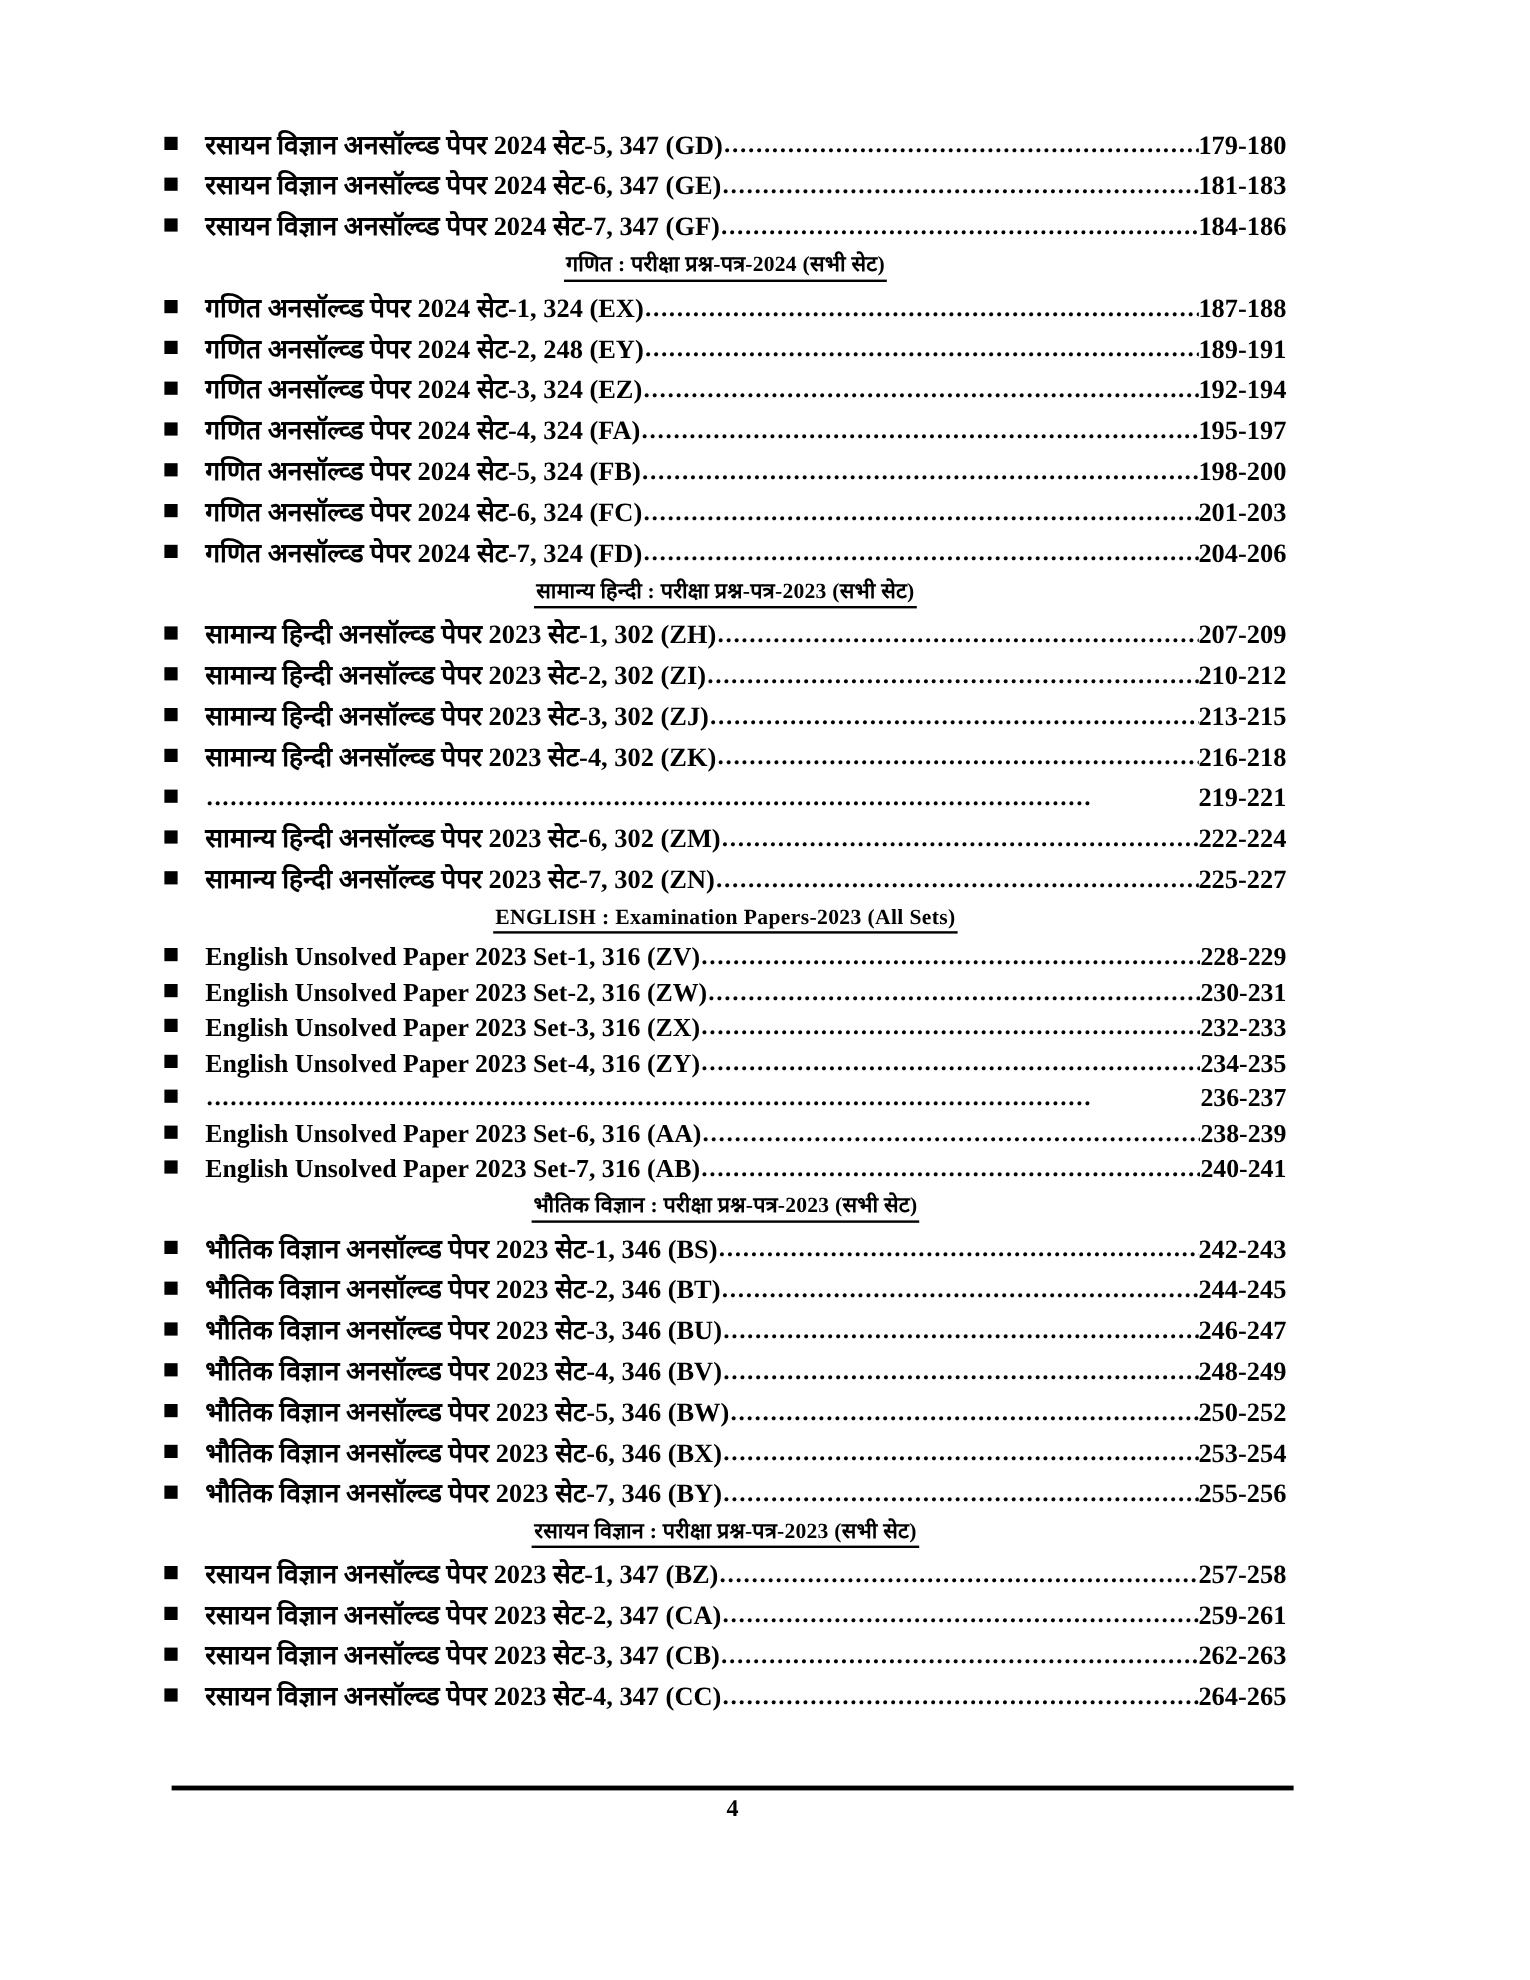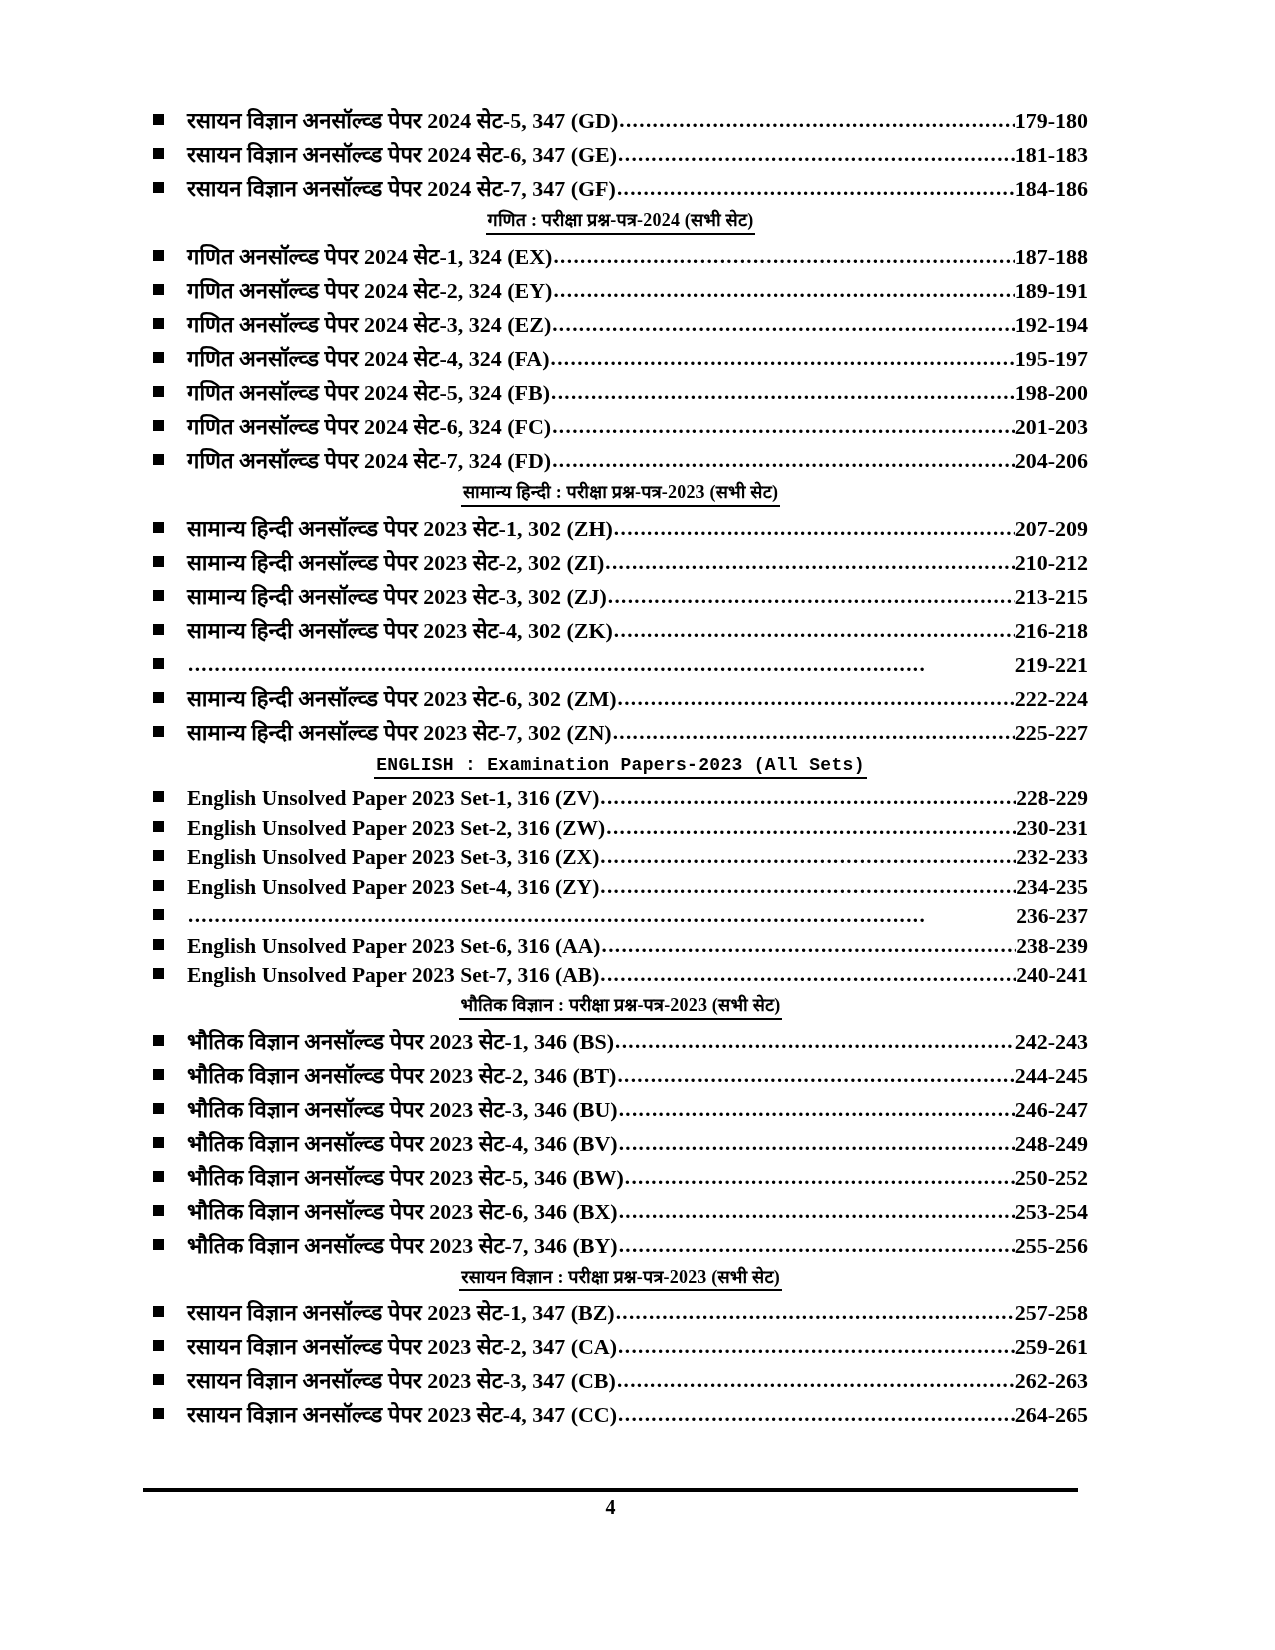--- a/index.html
+++ b/index.html
@@ -19,42 +19,42 @@
   .page {
     position: absolute;
     left: 0;
     top: 0;
     width: 1275px;
     height: 1650px;
   }
 
   .content {
     position: absolute;
-    left: 153px;
+    left: 137px;
     top: 104px;
     width: 935px;
   }
 
   
   .section-head {
     text-align: center;
     font-weight: bold;
     font-size: 18px;
     line-height: 1.1;
     padding: 3px 0 4px 0;
     margin: 2px 0 1px 0;
     letter-spacing: 0.2px;
   }
   .section-head .underline-text {
     display: inline-block;
     border-bottom: 2px solid #000;
     padding: 0 2px 2px 2px;
   }
   .section-head.en .underline-text {
-    font-family: Liberation Mono, monospace;
+    font-family: Liberation Serif, serif;
     letter-spacing: 0.3px;
     text-align: center;
   }
 
   
   .entry {
     display: flex;
     align-items: baseline;
     font-size: 21.5px;
     font-weight: bold;
@@ -140,21 +140,21 @@
       <div class="toc-block">
         <div class="section-head"><span class="underline-text">गणित : परीक्षा प्रश्न-पत्र-2024 (सभी सेट)</span></div>
         <div class="entry hi">
           <span class="bullet"></span>
           <span class="etitle">गणित अनसॉल्व्ड पेपर 2024 सेट-1, 324 (EX)</span>
           <span class="leader">...............................................................................................................</span>
           <span class="pages">187-188</span>
         </div>
         <div class="entry hi">
           <span class="bullet"></span>
-          <span class="etitle">गणित अनसॉल्व्ड पेपर 2024 सेट-2, 324 (EY)</span>
+          <span class="etitle">गणित अनसॉल्व्ड पेपर 2024 सेट-2, 248 (EY)</span>
           <span class="leader">...............................................................................................................</span>
           <span class="pages">189-191</span>
         </div>
         <div class="entry hi">
           <span class="bullet"></span>
           <span class="etitle">गणित अनसॉल्व्ड पेपर 2024 सेट-3, 324 (EZ)</span>
           <span class="leader">...............................................................................................................</span>
           <span class="pages">192-194</span>
         </div>
         <div class="entry hi">

